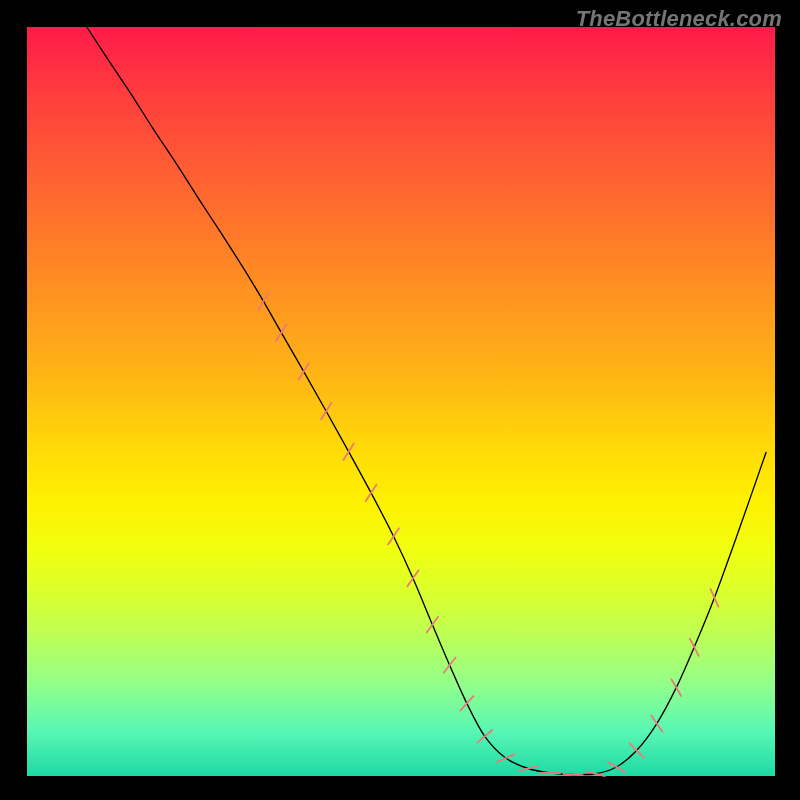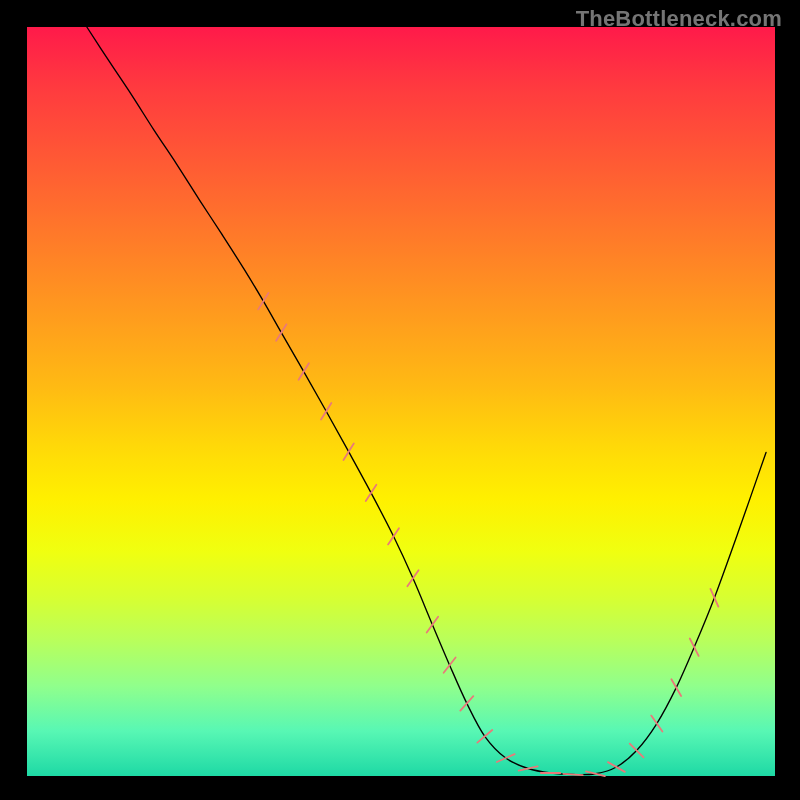--- a/index.html
+++ b/index.html
@@ -55,20 +55,21 @@
     stroke: #000000;
     stroke-width: 1.8;
     stroke-linecap: round;
     stroke-linejoin: round;
   }
   .watermark {
     position: absolute;
     font-family: Arial, Helvetica, sans-serif;
     font-weight: 600;
     letter-spacing: 0.2px;
+    font-style: italic;
   }
 </style>
 </head>
 <body>
 <div class="stage">
   <div class="plot-area" id="plotArea" style="left: 27px; top: 27px; width: 748px; height: 749px;">
     <svg class="curve" viewBox="0 0 1000 1000" preserveAspectRatio="none">
       <path id="curvePath" class="curve-line" d="M 80.00 0.00 C 85.00 7.67, 100.00 30.83, 110.00 46.00 C 120.00 61.17, 130.00 75.67, 140.00 91.00 C 150.00 106.33, 160.00 122.67, 170.00 138.00 C 180.00 153.33, 190.00 167.67, 200.00 183.00 C 210.00 198.33, 220.00 214.50, 230.00 230.00 C 240.00 245.50, 250.00 260.50, 260.00 276.00 C 270.00 291.50, 280.67 308.00, 290.00 323.00 C 299.33 338.00, 307.67 351.83, 316.00 366.00 C 324.33 380.17, 331.00 392.33, 340.00 408.00 C 349.00 423.67, 360.00 442.50, 370.00 460.00 C 380.00 477.50, 390.00 495.17, 400.00 513.00 C 410.00 530.83, 420.00 548.83, 430.00 567.00 C 440.00 585.17, 450.00 603.17, 460.00 622.00 C 470.00 640.83, 480.67 661.00, 490.00 680.00 C 499.33 699.00, 507.33 716.33, 516.00 736.00 C 524.67 755.67, 533.83 778.67, 542.00 798.00 C 550.17 817.33, 557.33 834.50, 565.00 852.00 C 572.67 869.50, 580.17 887.17, 588.00 903.00 C 595.83 918.83, 603.33 934.83, 612.00 947.00 C 620.67 959.17, 630.33 968.83, 640.00 976.00 C 649.67 983.17, 660.00 986.67, 670.00 990.00 C 680.00 993.33, 690.00 994.67, 700.00 996.00 C 710.00 997.33, 720.00 997.83, 730.00 998.00 C 740.00 998.17, 750.33 998.67, 760.00 997.00 C 769.67 995.33, 778.83 993.17, 788.00 988.00 C 797.17 982.83, 806.00 975.67, 815.00 966.00 C 824.00 956.33, 833.17 944.00, 842.00 930.00 C 850.83 916.00, 859.67 899.00, 868.00 882.00 C 876.33 865.00, 883.50 848.00, 892.00 828.00 C 900.50 808.00, 909.00 788.17, 919.00 762.00 C 929.00 735.83, 940.50 703.33, 952.00 671.00 C 963.50 638.67, 982.00 585.17, 988.00 568.00"></path>
       <g id="markers">
           <line x1="309.11" y1="377.02" x2="322.89" y2="354.98" class="marker" stroke-width="11"></line>

